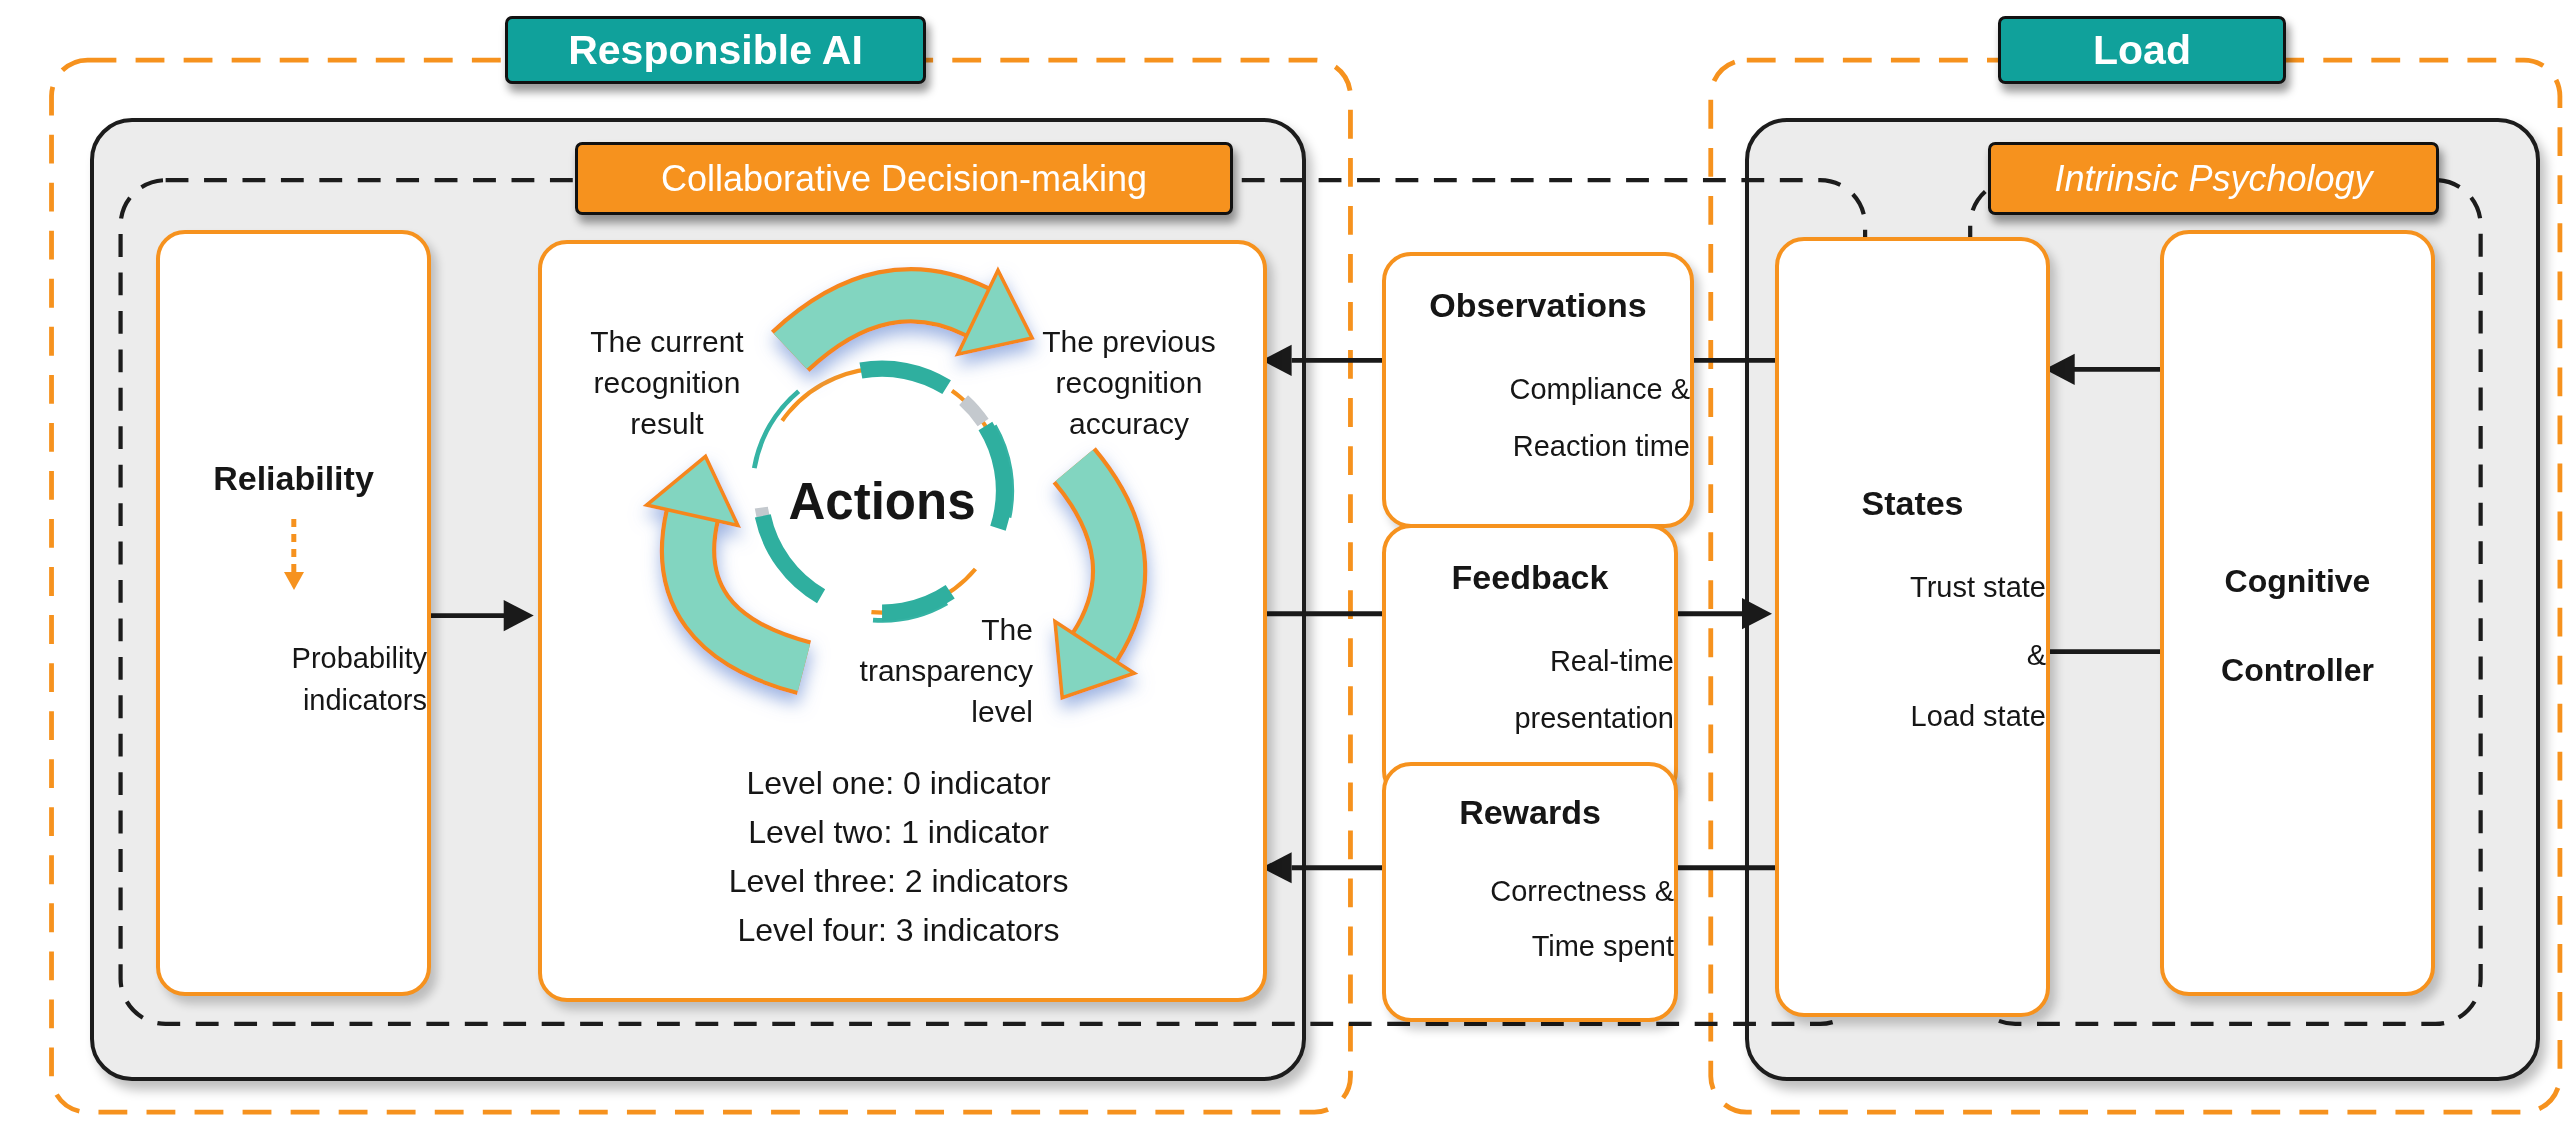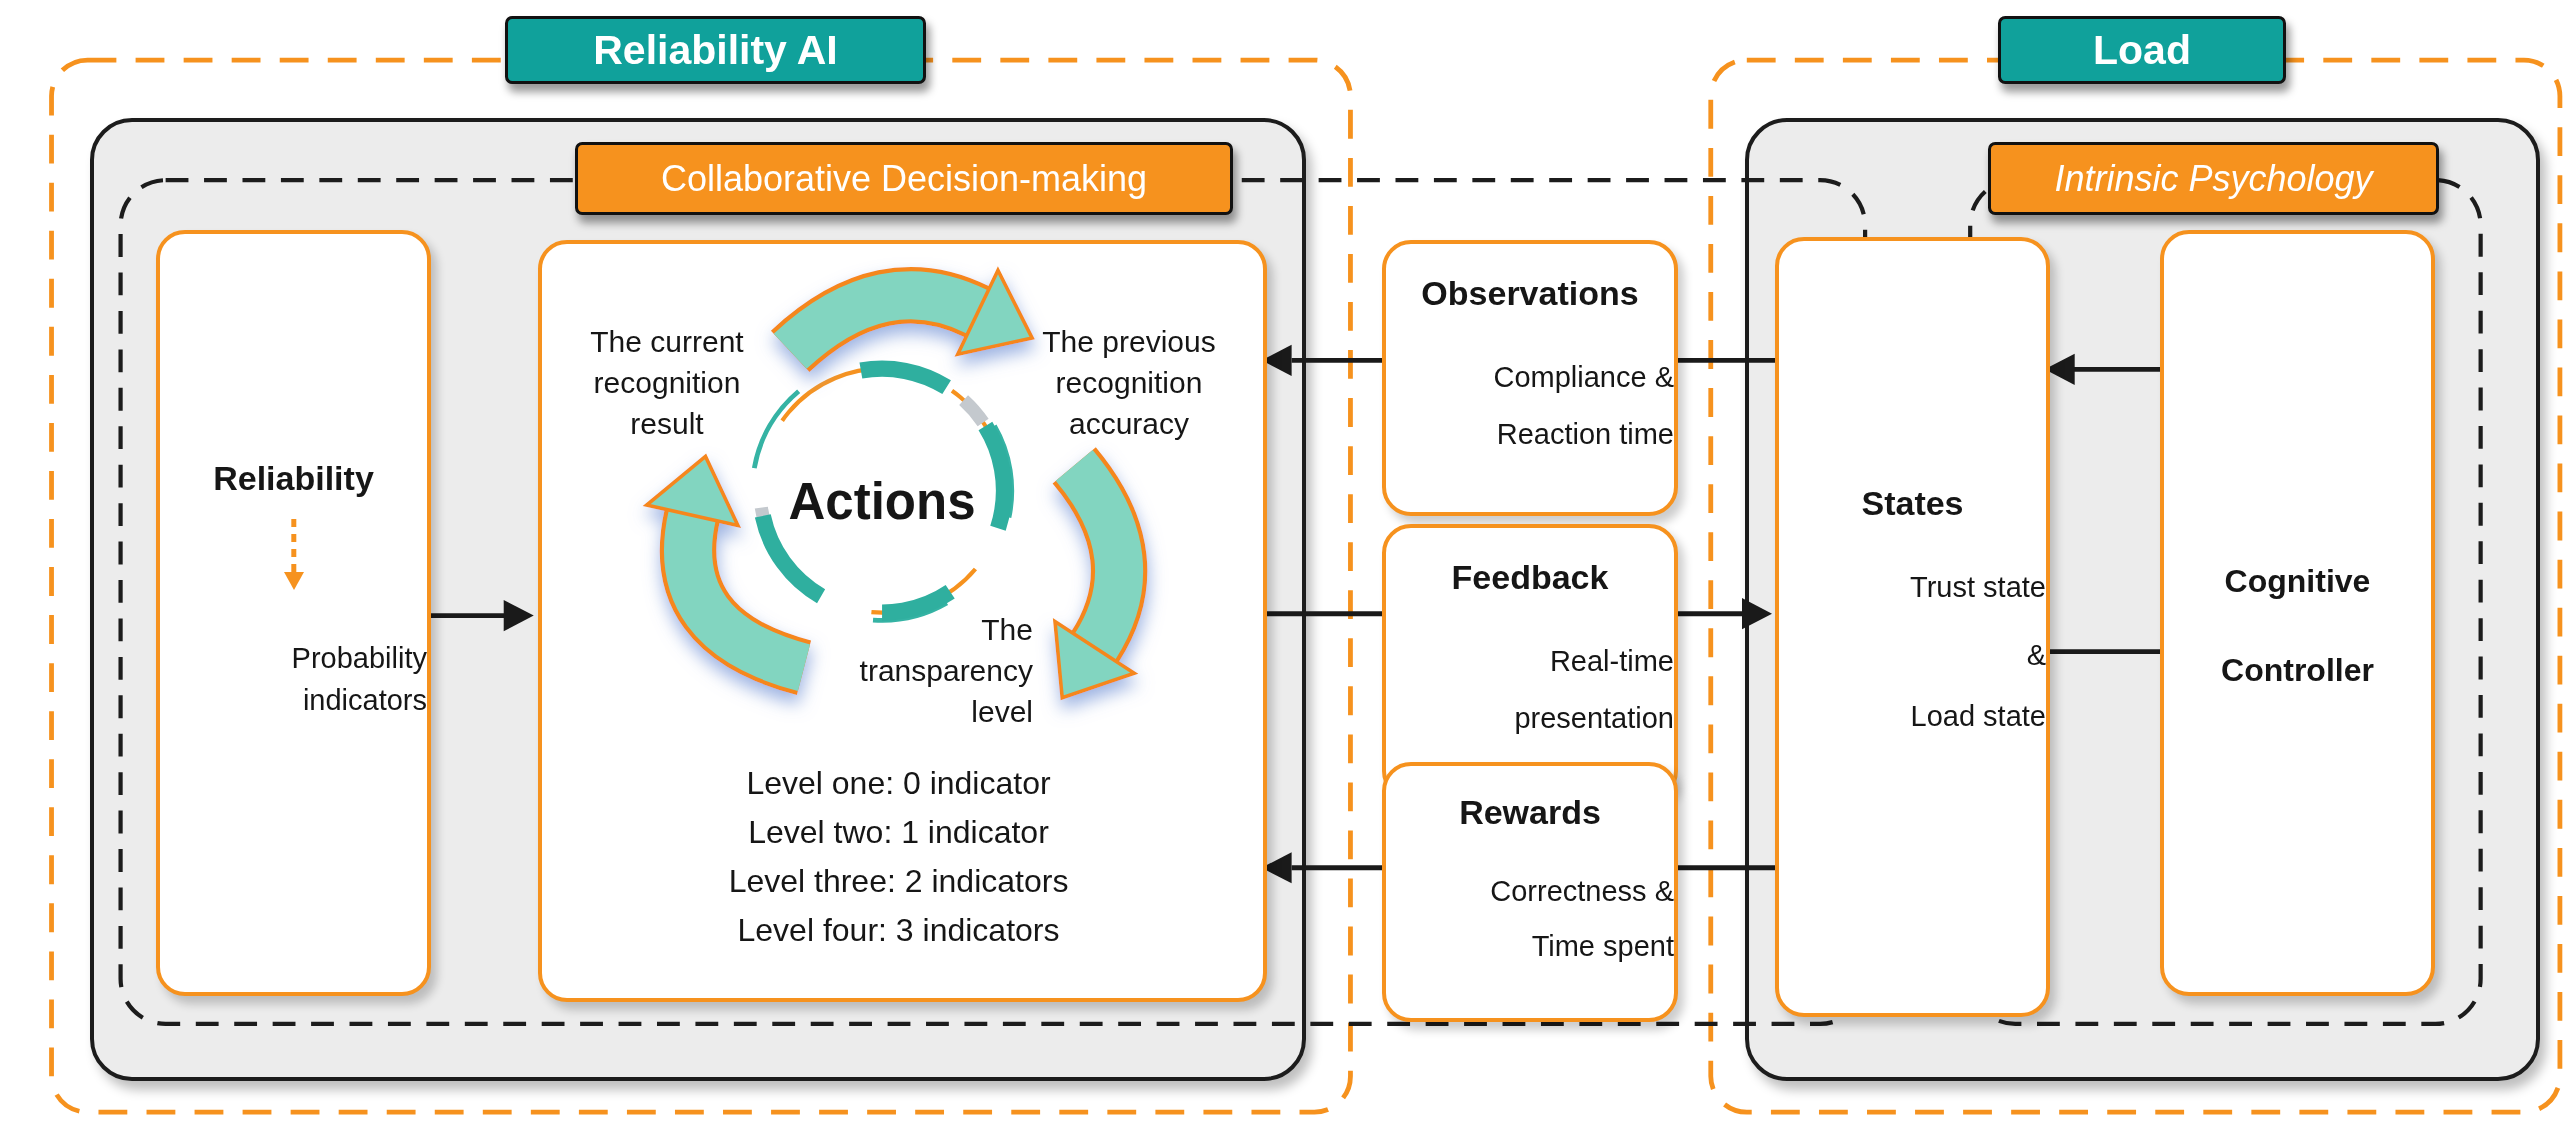--- a/index.html
+++ b/index.html
@@ -71,21 +71,21 @@
     <div class="dotline" style="top:285px;"></div>
     <div class="dottri" style="top:338px;"></div>
     <div class="b" style="top:403px;line-height:42px;">
       <div>Probability</div>
       <div>indicators</div>
     </div>
   </div>
 
   <div class="wbox z3" style="left:538px;top:240px;width:721px;height:754px;"></div>
 
-  <div class="wbox z3" style="left:1382px;top:240px;width:288px;height:268px;">
+  <div class="wbox z3" style="left:1382px;top:252px;width:288px;height:268px;padding-left:16px;">
     <div class="t" style="top:30px;">Observations</div>
     <div class="b" style="top:105px;line-height:57px;">
       <div>Compliance &amp;</div>
       <div>Reaction time</div>
     </div>
   </div>
 
   <div class="wbox z3" style="left:1382px;top:524px;width:288px;height:268px;">
     <div class="t" style="top:30px;">Feedback</div>
     <div class="b" style="top:105px;line-height:57px;">
@@ -108,21 +108,21 @@
     <div class="b" style="top:398px;">&amp;</div>
     <div class="b" style="top:459px;">Load state</div>
   </div>
 
   <div class="wbox z3" style="left:2160px;top:230px;width:267px;height:758px;">
     <div class="t" style="top:329px;font-size:32px;">Cognitive</div>
     <div class="t" style="top:418px;font-size:32px;">Controller</div>
   </div>
 
   <div class="banner teal z4" style="left:505px;top:16px;width:415px;height:62px;">
-    <span>Reliability AI</span>
+    <span>Responsible AI</span>
   </div>
   <div class="banner teal z4" style="left:1998px;top:16px;width:282px;height:62px;">
     <span>Load</span>
   </div>
   <div class="banner orange z4" style="left:575px;top:142px;width:652px;height:67px;">
     <span>Collaborative Decision-making</span>
   </div>
   <div class="banner orange z4" style="left:1988px;top:142px;width:445px;height:67px;font-style:italic;">
     <span>Intrinsic Psychology</span>
   </div>

